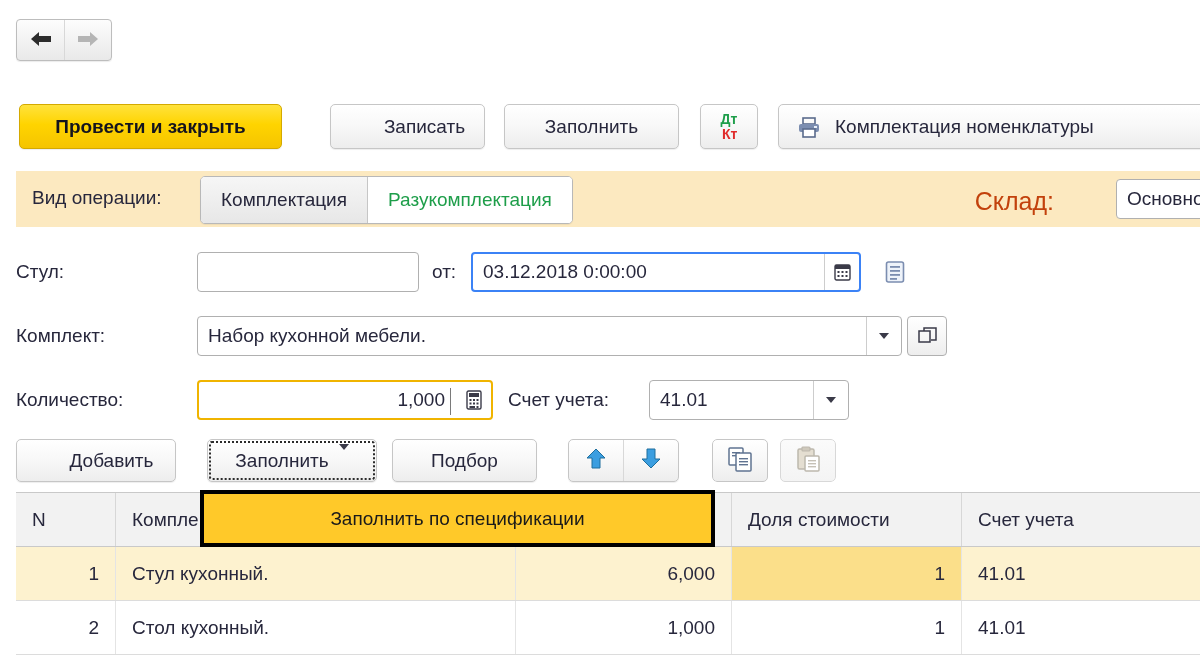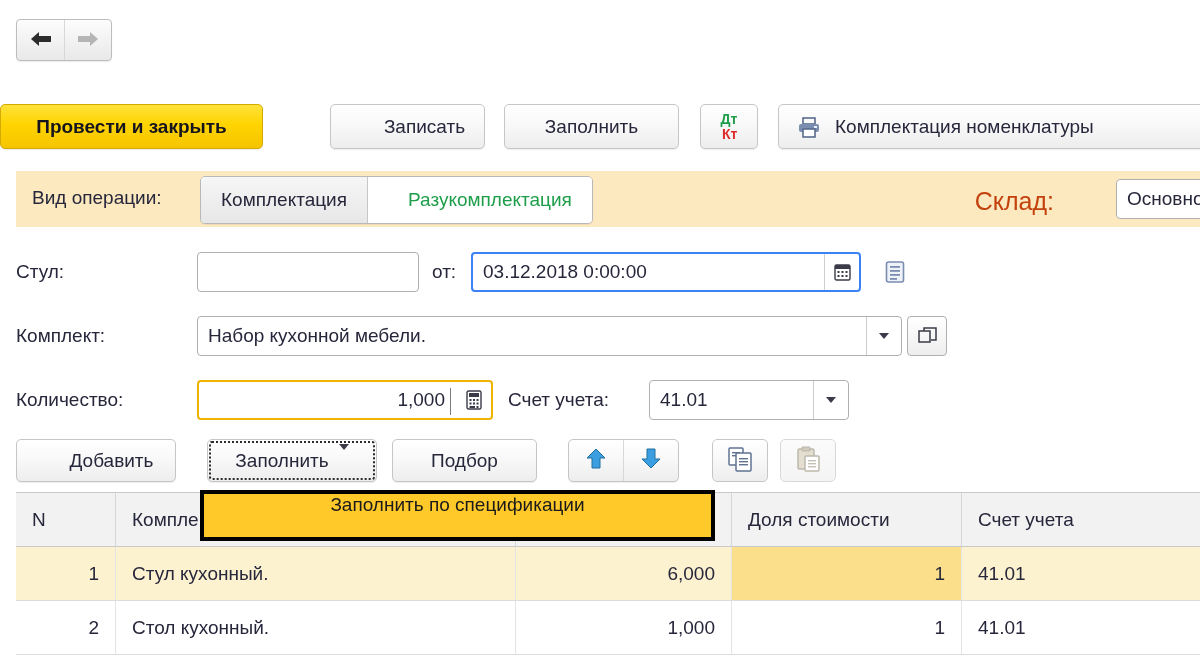--- a/index.html
+++ b/index.html
@@ -75,21 +75,21 @@
     font-family: "Liberation Sans", sans-serif;
     display: flex;
     align-items: center;
     justify-content: center;
     white-space: nowrap;
     cursor: default;
     padding: 0 14px;
     box-sizing: border-box;
   }
   .btn-primary {
-    left: 0;
+    left: 19px;
     width: 263px;
     background: linear-gradient(to bottom, #ffe23c 0%, #ffd400 45%, #f5c400 100%);
     border: 1px solid #d4a900;
     font-weight: bold;
     color: #14141e;
   }
   .btn-zapisat { left: 330px; width: 155px; padding-left: 48px; }
   .btn-provesti { left: 504px; width: 175px; }
   .btn-dtkt { left: 700px; width: 58px; padding: 10px; }
   .dtkt {
@@ -125,21 +125,20 @@
   .segmented {
     position: absolute;
     left: 184px; top: 5px;
     display: flex;
     height: 46px;
     border: 1px solid #b8b8b8;
     border-radius: 5px;
     background: #ffffff;
     overflow: hidden;
     box-shadow: 0 1px 1px rgba(0,0,0,.06);
-    gap: 20px;
   }
   .seg {
     display: flex; align-items: center; justify-content: center;
     padding: 0 20px;
     font-size: 19px;
     color: #1e9e4a;
     white-space: nowrap;
     background: #ffffff;
   }
   .seg.active {
@@ -303,26 +302,26 @@
   .col-n     { width: 100px; }
   .col-name  { width: 400px; }
   .col-qty   { width: 216px; }
   .col-share { width: 230px; }
   .col-acct  { width: 238px; border-right: 0; }
 
   
   .dropdown {
     position: absolute;
     left: 200px; top: 490px;
-    width: 515px; height: 51px;
+    width: 515px; height: 57px;
     background: #ffc929;
     border: 4px solid #000000;
     box-sizing: border-box;
     display: flex;
-    align-items: flex-start;
+    align-items: center;
     justify-content: center;
     z-index: 40;
   }
   .dropdown .mi {
     font-size: 19px;
     color: #1a1a1a;
     white-space: nowrap;
   }
 </style>
 </head>

